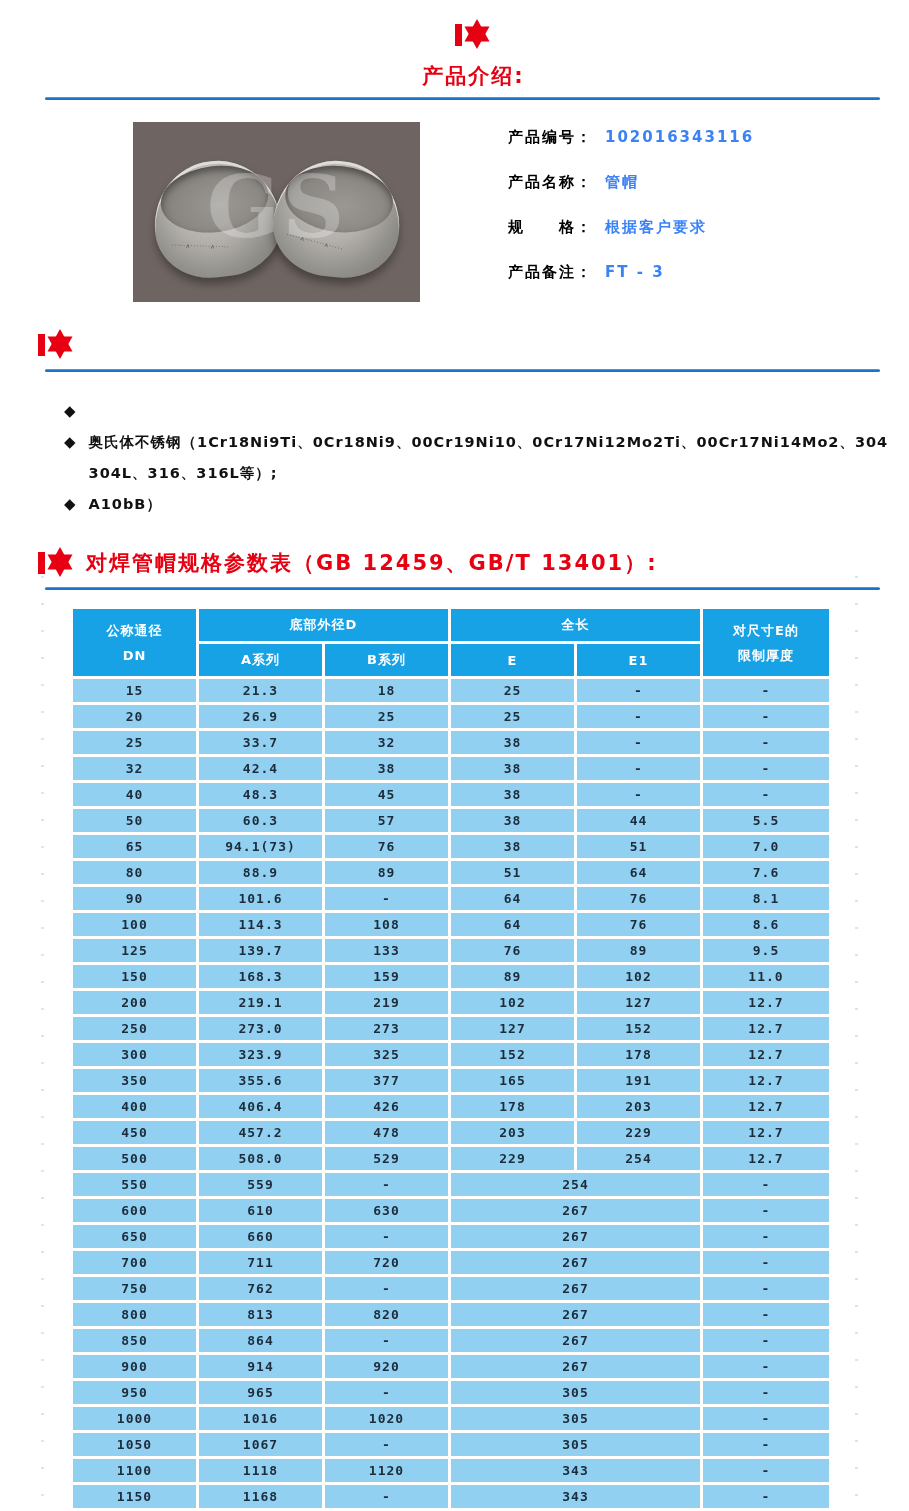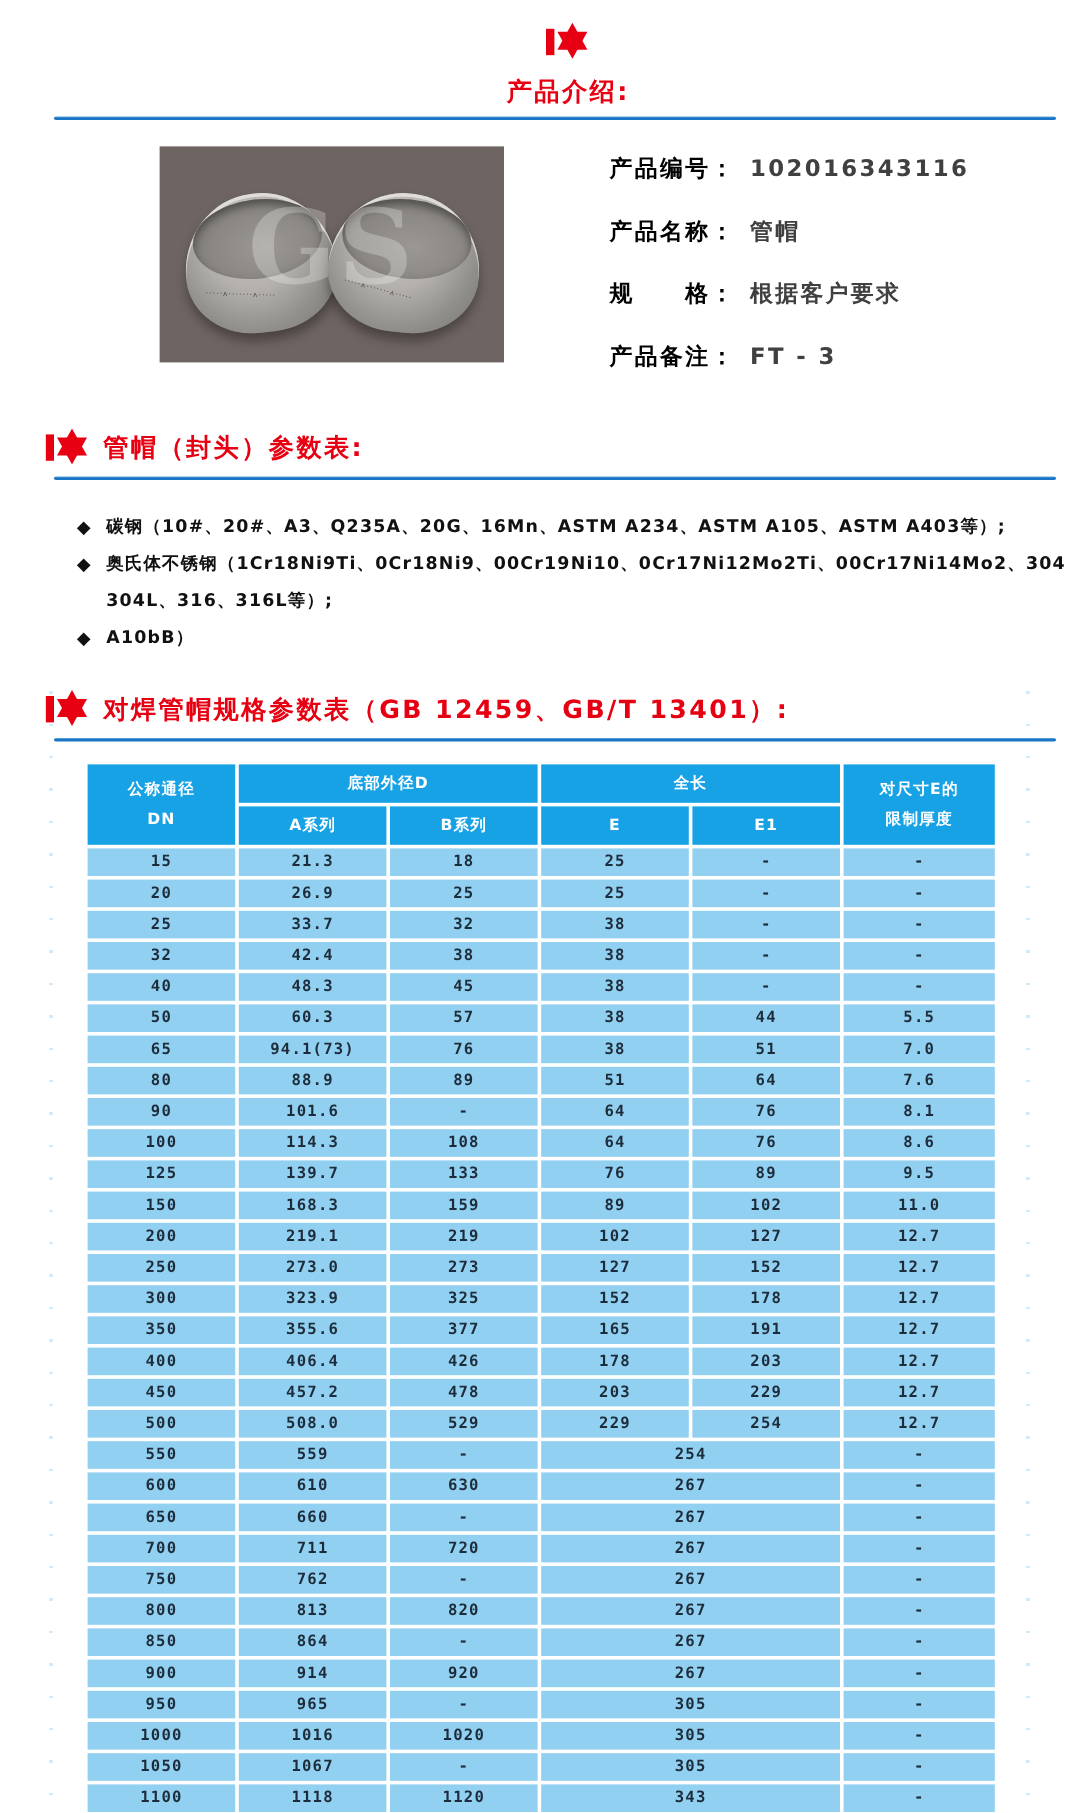--- a/index.html
+++ b/index.html
@@ -54,23 +54,23 @@
     font-size:6px; color:#2e2c2a; transform:rotate(9deg); letter-spacing:1px;
     white-space:nowrap; overflow:hidden; opacity:.8;
   }
   .photo .wm {
     position:absolute; left:0; right:0; top:34px; text-align:center;
     font-size:86px; font-weight:bold; color:rgba(255,255,255,.26); letter-spacing:2px;
     font-family:"DejaVu Serif","Liberation Serif",serif; pointer-events:none;
   }
 
   .product-info { margin-left:88px; padding-top:6px; }
-  .info-field { display:flex; align-items:baseline; margin-bottom:26px; font-weight:bold; font-size:19px; }
+  .info-field { display:flex; align-items:baseline; margin-bottom:26px; font-weight:bold; font-size:15px; }
   .info-label { color:#000000; white-space:pre; letter-spacing:2px; }
-  .info-value { color:#404040; margin-left:12px; letter-spacing:2px; }
+  .info-value { color:#3b82f6; margin-left:12px; letter-spacing:2px; }
 
   #sec2 { margin:20px 0 0 38px; }
   #rule2 { margin-left:45px; margin-right:29px; }
 
   .materials { margin:24px 0 0 64px; }
   .bullet-item { display:flex; color:#111111; font-weight:bold; font-size:14.5px; }
   .bullet-marker { flex:0 0 auto; margin-right:13px; line-height:31px; font-size:15px; }
   .bullet-lines .bline { line-height:31px; letter-spacing:1px; }
 
   #sec3 { margin:26px 0 0 38px; }
@@ -140,30 +140,26 @@
 </div>
 
 <div id="sec2" class="sec-head">
   <span class="star">
     <svg viewBox="0 0 38 34" width="38" height="34">
       <rect x="0" y="6" width="7" height="22" fill="#e60012"></rect>
       <polygon points="22,1 9.5,23.5 34.5,23.5" fill="#e60012"></polygon>
       <polygon points="22,31 9.5,8.5 34.5,8.5" fill="#e60012"></polygon>
     </svg>
   </span>
-  <span class="sec-title">管帽（封头）参数表:</span>
 </div>
 <div id="rule2" class="rule"></div>
 
 <div class="materials">
     <div class="bullet-item">
       <span class="bullet-marker">◆</span>
-      <div class="bullet-lines">
-        <div class="bline">碳钢（10#、20#、A3、Q235A、20G、16Mn、ASTM A234、ASTM A105、ASTM A403等）;</div>
-      </div>
     </div>
     <div class="bullet-item">
       <span class="bullet-marker">◆</span>
       <div class="bullet-lines">
         <div class="bline">奥氏体不锈钢（1Cr18Ni9Ti、0Cr18Ni9、00Cr19Ni10、0Cr17Ni12Mo2Ti、00Cr17Ni14Mo2、304</div>
         <div class="bline">304L、316、316L等）;</div>
       </div>
     </div>
     <div class="bullet-item">
       <span class="bullet-marker">◆</span>

